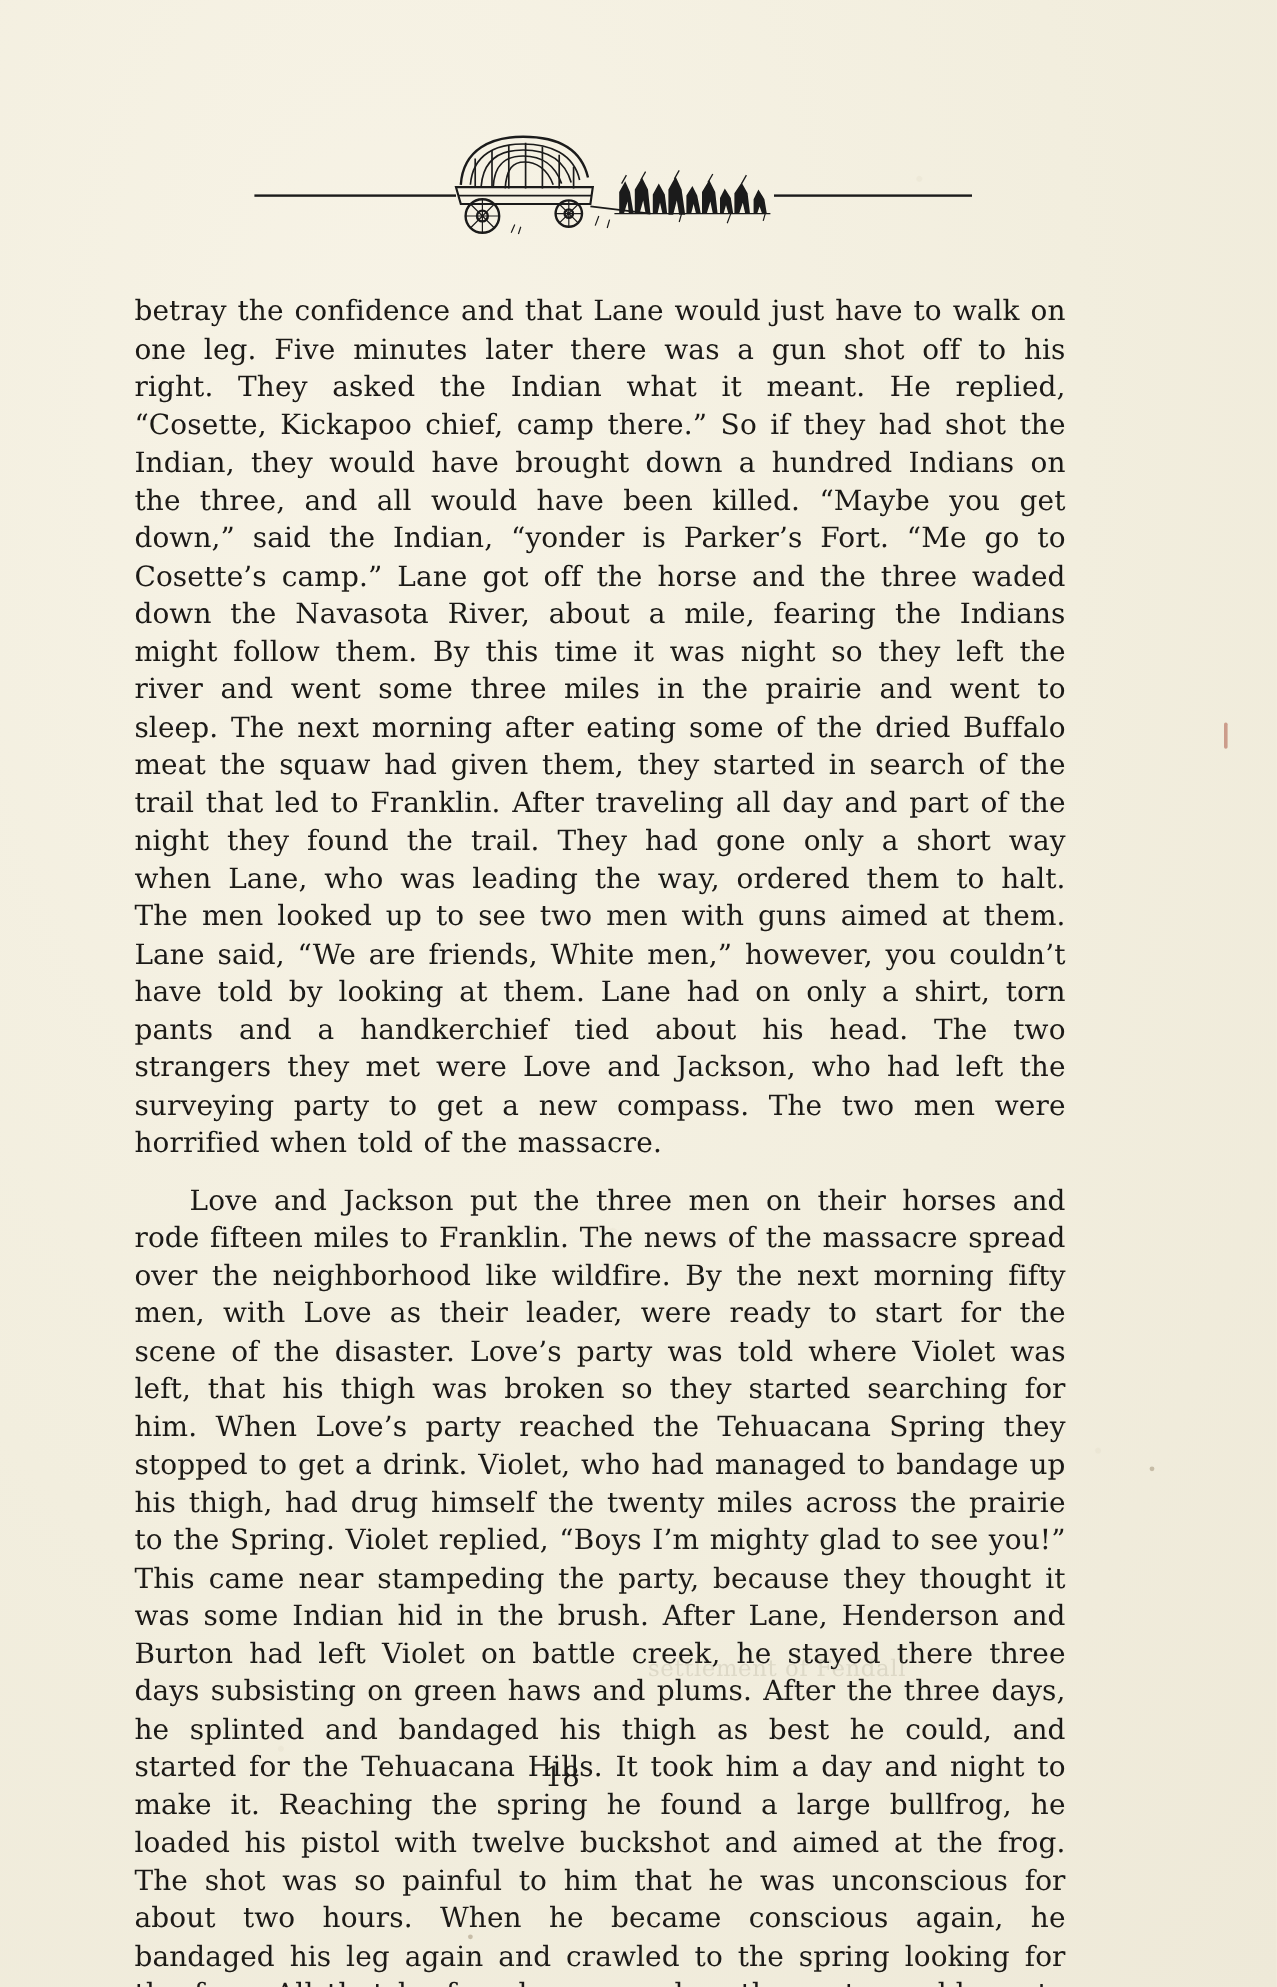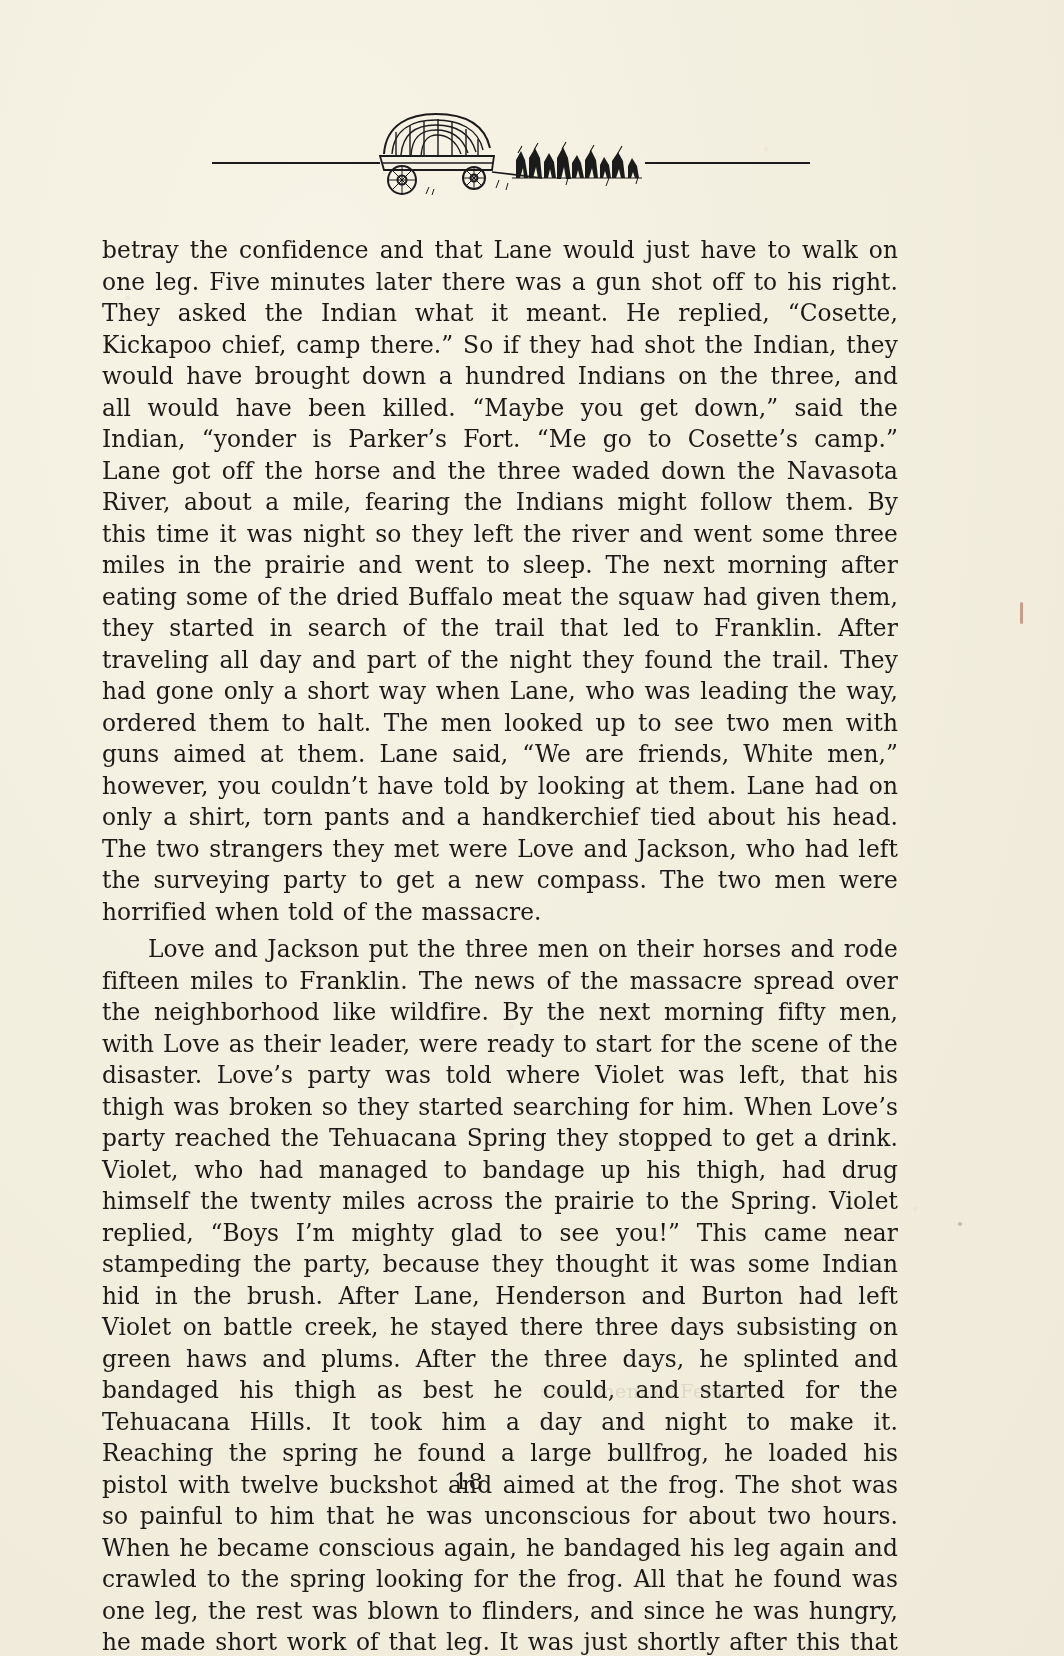--- a/index.html
+++ b/index.html
@@ -63,21 +63,21 @@
   }
 
   
   .content {
     position: absolute;
     left: 96px;
     top: 228px;
     width: 808px;
   }
   p.para {
-    margin: 6px;
+    margin: 16px;
     font-size: 23.3px;
     line-height: 31.5px;
     text-align: justify;
     color: #1c1a17;
     letter-spacing: 0.1px;
     word-spacing: 1.2px;
     font-family: "DejaVu Serif", serif;
   }
   p.para + p.para { margin-top: 0; }
   p.indent { text-indent: 46px; }

